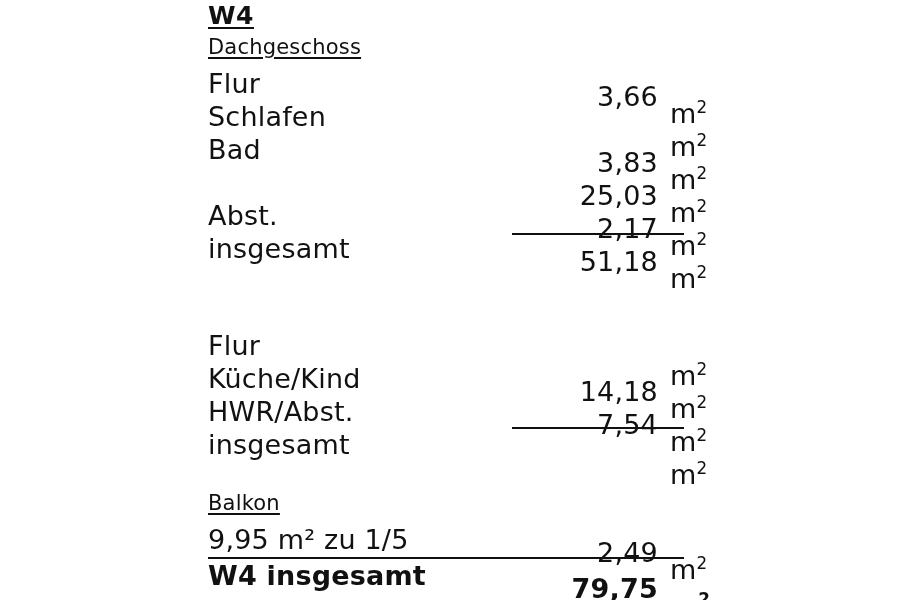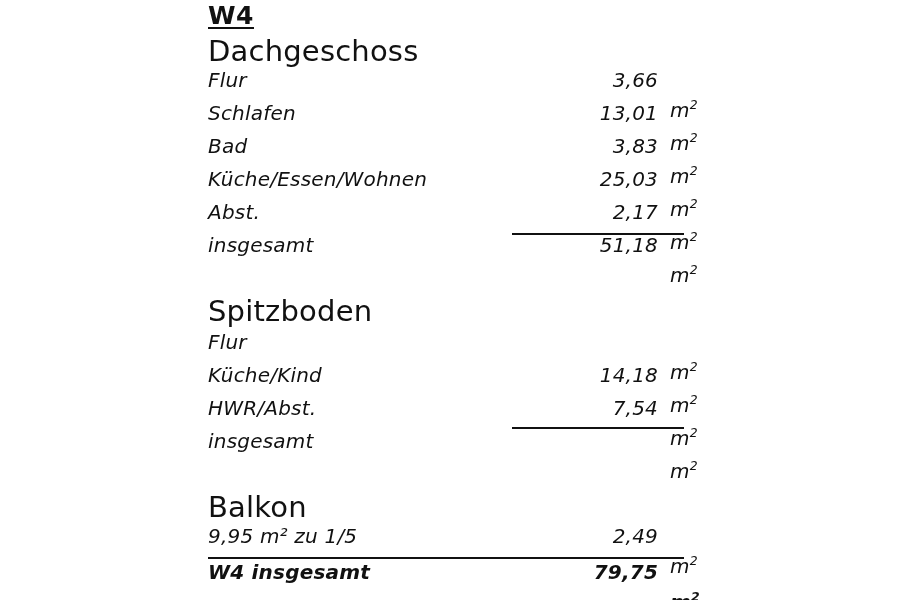--- a/index.html
+++ b/index.html
@@ -28,44 +28,44 @@
   .title {
     font-size: 25px;
     font-weight: 700;
     letter-spacing: 0.5px;
     text-decoration: underline;
     text-underline-offset: 3px;
     display: inline-block;
     line-height: 1.1;
   }
   .section-head {
-    font-size: 29px;
+    font-size: 21px;
     font-weight: 400;
+    text-decoration: underline;
     text-underline-offset: 3px;
     display: inline-block;
     line-height: 1.1;
     letter-spacing: 0.2px;
   }
   .row {
     position: relative;
     height: 33px;
-    font-size: 20px;
+    font-size: 27px;
     letter-spacing: 0.2px;
-    font-style: italic;
   }
   .row .label {
     position: absolute;
     left: 0;
     top: 0;
     white-space: nowrap;
   }
   .row .value {
     position: absolute;
     left: 330px;
-    top: 0;
+    top: 13px;
     width: 120px;
     text-align: right;
     white-space: nowrap;
   }
   .row .unit {
     position: absolute;
     left: 462px;
     top: 0;
     white-space: nowrap;
     margin-top: 30px;
@@ -97,50 +97,45 @@
   </div>
 
   <div class="block" style="top: 68px;">
     <div class="row">
       <span class="label">Flur</span>
       <span class="value">3,66</span>
       <span class="unit"><span>m</span><sup>2</sup></span>
     </div>
     <div class="row">
       <span class="label">Schlafen</span>
-      <span class="value">13,01</span>
       <span class="unit"><span>m</span><sup>2</sup></span>
     </div>
     <div class="row">
       <span class="label">Bad</span>
       <span class="value">3,83</span>
       <span class="unit"><span>m</span><sup>2</sup></span>
     </div>
     <div class="row">
-      <span class="label">Küche/Essen/Wohnen</span>
       <span class="value">25,03</span>
       <span class="unit"><span>m</span><sup>2</sup></span>
     </div>
     <div class="row">
       <span class="label">Abst.</span>
       <span class="value">2,17</span>
       <span class="unit"><span>m</span><sup>2</sup></span>
     </div>
     <div class="row">
       <span class="label">insgesamt</span>
       <span class="value">51,18</span>
       <span class="unit"><span>m</span><sup>2</sup></span>
     </div>
   </div>
 
   <div class="rule" style="left: 512px; top: 233px; width: 172px; height: 2px;"></div>
 
-  <div class="block" style="top: 296px;">
-    <span class="section-head">Spitzboden</span>
-  </div>
 
   <div class="block" style="top: 330px;">
     <div class="row">
       <span class="label">Flur</span>
       <span class="unit"><span>m</span><sup>2</sup></span>
     </div>
     <div class="row">
       <span class="label">Küche/Kind</span>
       <span class="value">14,18</span>
       <span class="unit"><span>m</span><sup>2</sup></span>

